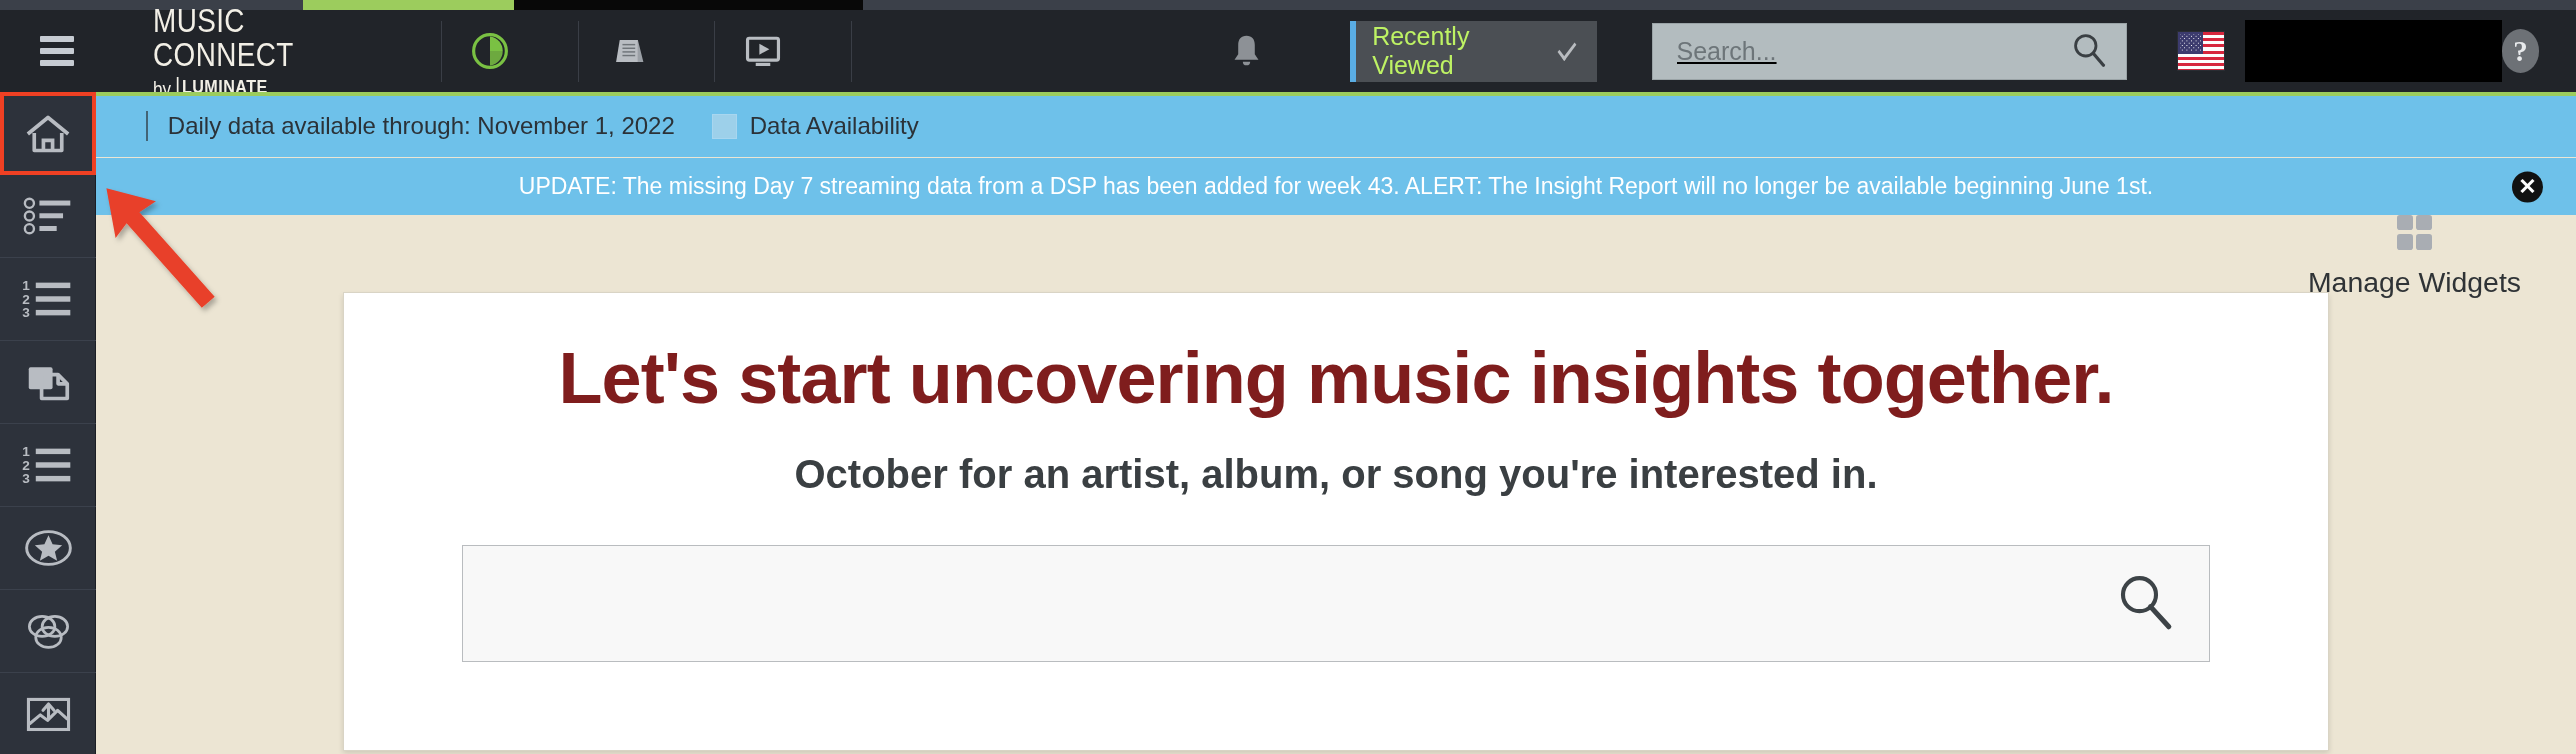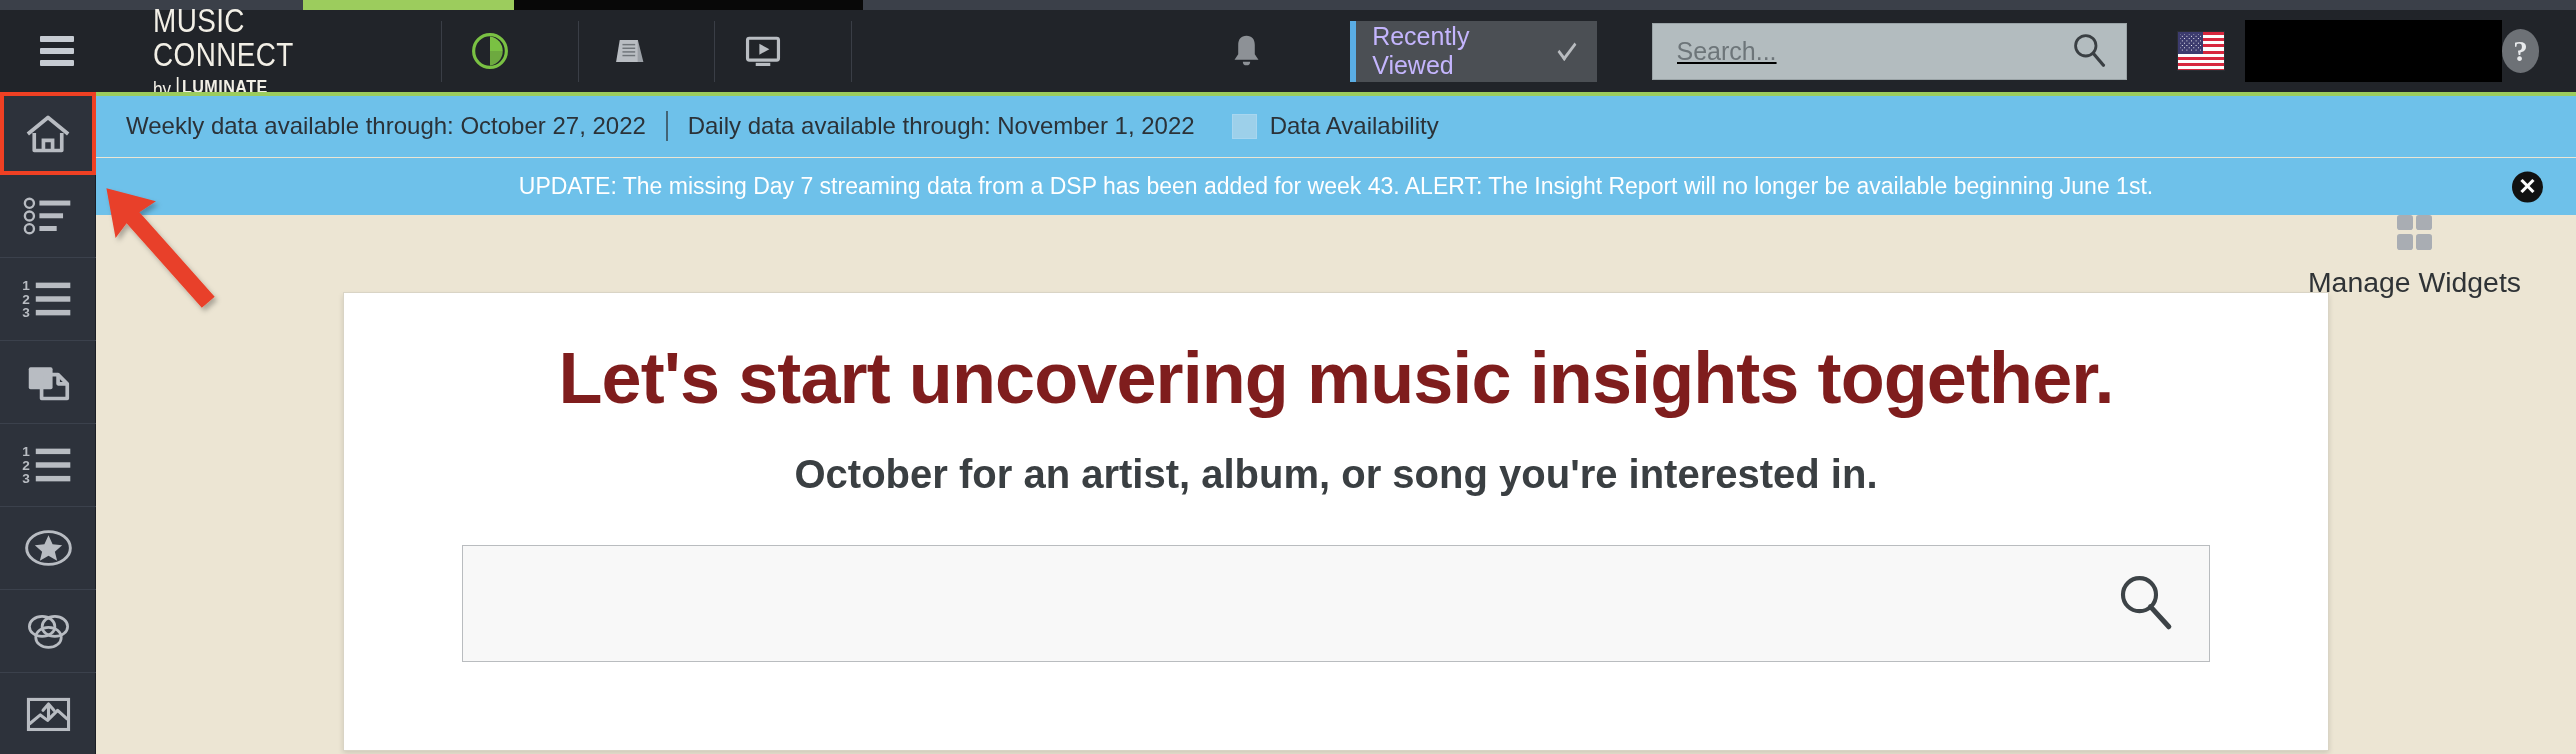--- a/index.html
+++ b/index.html
@@ -80,21 +80,21 @@
 
   .dropdown {
     margin-left: 55px;
     width: 284px; height: 61px;
     background: #4b4f54;
     border-left: 6.4px solid #5aade4;
     display: flex; align-items: center; justify-content: space-between;
     padding: 0 20px 0 16.5px;
     cursor: pointer;
   }
-  .dropdown .dd-label { color: #c4b5fd; font-size: 25px; }
+  .dropdown .dd-label { color: #bef264; font-size: 25px; }
   .dropdown .chev {
     width: 20px; height: 11px;
     border-left: 3.7px solid #b9bcc0;
     border-bottom: 3.7px solid #b9bcc0;
     transform: rotate(-45deg) skew(-8deg,-8deg);
     margin-bottom: 5.5px;
   }
 
   .search-wrap {
     margin-left: 55px;
@@ -456,21 +456,20 @@
       <rect x="6" y="7" width="44" height="33" fill="none" stroke="#b8bcc2" stroke-width="3.4"></rect>
       <path d="M7 34 L19 24 L27 30 L38 19 L49 29" fill="none" stroke="#b8bcc2" stroke-width="3.4" stroke-linejoin="round"></path>
       <path d="M28 28 L28 13 M22 19 L28 12 L34 19" fill="none" stroke="#b8bcc2" stroke-width="3.4" stroke-linecap="round" stroke-linejoin="round"></path>
     </svg>
   </div>
 </div>
 
 <div class="green-rule"></div>
 
 <div class="data-bar">
-  <span>Weekly data available through: October 27, 2022</span>
   <span class="vsep"></span>
   <span>Daily data available through: November 1, 2022</span>
   <span class="grid-icon"></span>
   <span class="avail-link">Data Availability</span>
 </div>
 
 <div class="alert-bar">
   <span>UPDATE: The missing Day 7 streaming data from a DSP has been added for week 43. ALERT: The Insight Report will no longer be available beginning June 1st.</span>
   <span class="alert-close">✕</span>
 </div>

